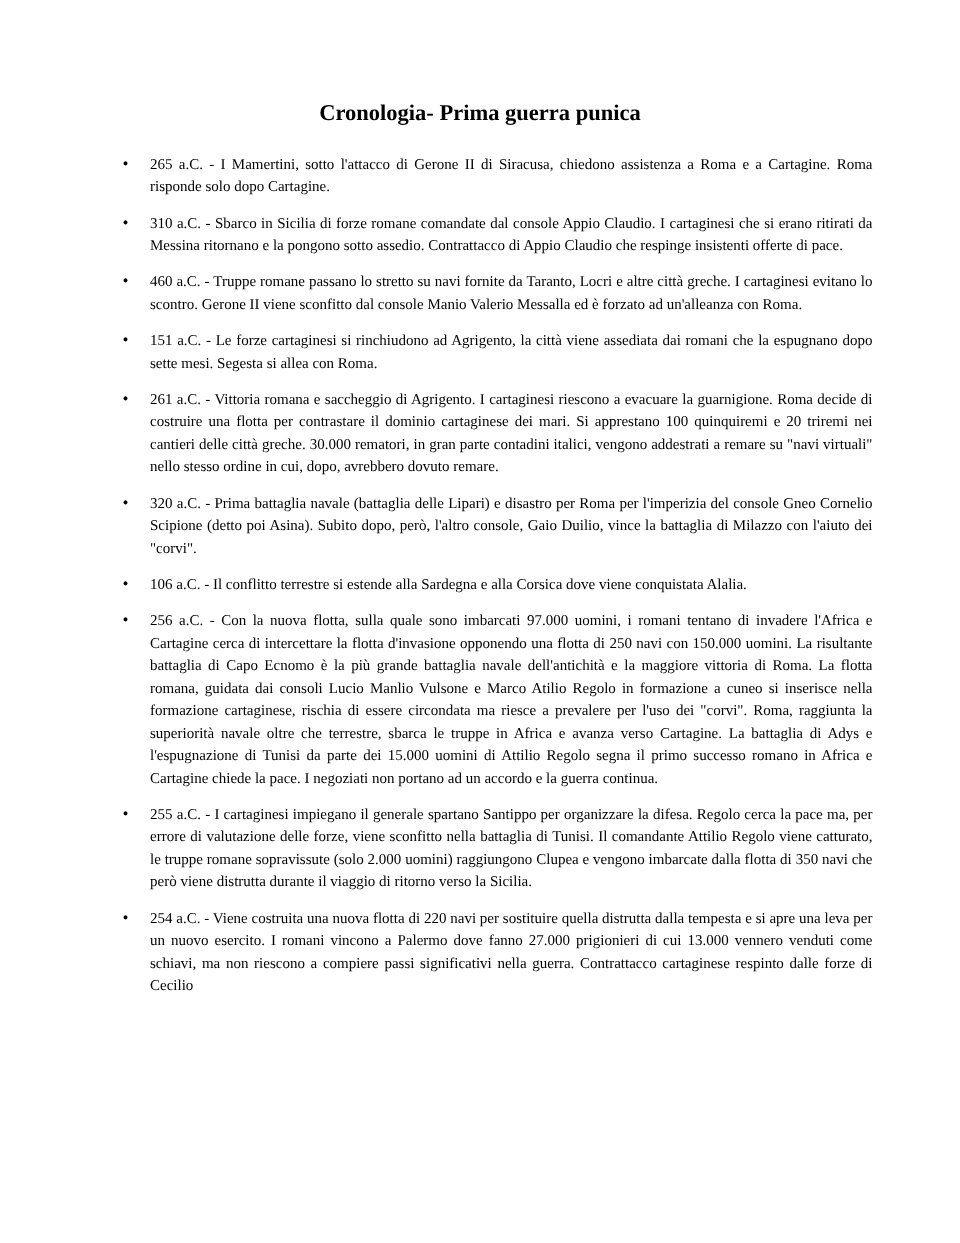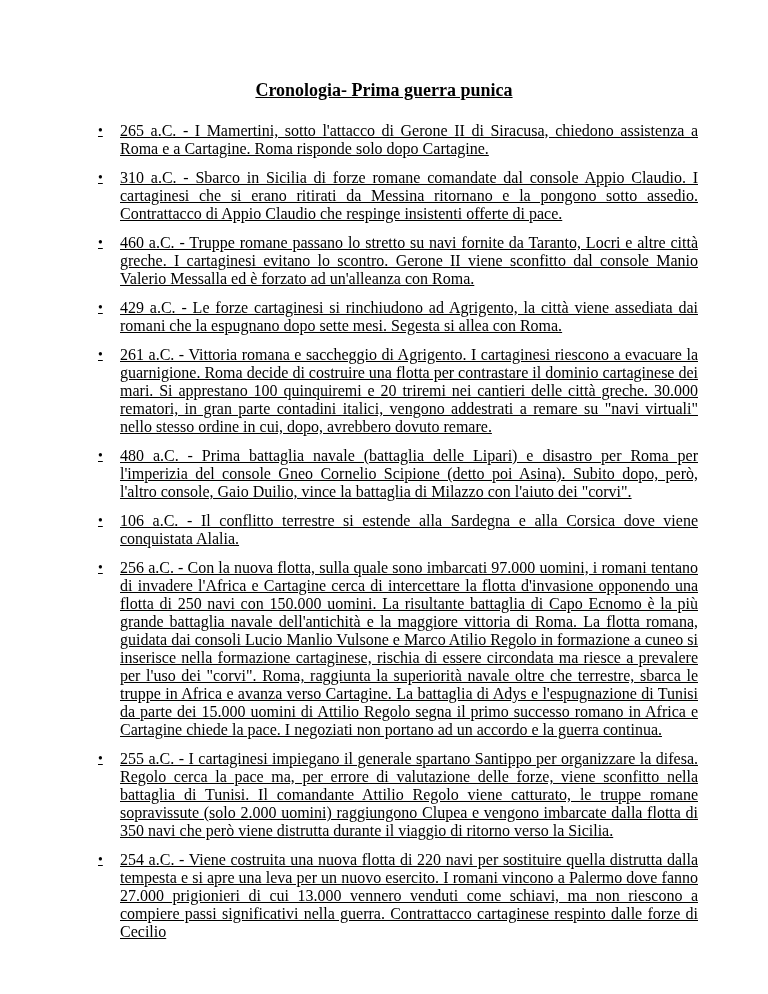--- a/index.html
+++ b/index.html
@@ -12,21 +12,20 @@
     background: #ffffff;
     color: #000000;
     font-family: "Liberation Serif", serif;
     overflow: hidden;
   }
   .page {
     box-sizing: border-box;
     width: 768px;
     height: 994px;
     padding-top: 78px;
-    text-decoration: underline;
   }
   .title {
     margin: 0 0 20px 0;
     font-size: 18px;
     line-height: 24px;
     font-weight: bold;
     text-align: center;
   }
   ul.chronology {
     list-style: none;
@@ -38,21 +37,21 @@
     margin: 0 0 11px 0;
   }
   li.entry .bullet {
     flex: 0 0 22px;
     font-size: 13.7px;
     line-height: 18px;
     padding-left: 2px;
   }
   li.entry .text {
     flex: 1;
-    font-size: 16px;
+    font-size: 12px;
     line-height: 18px;
     text-align: justify;
   }
 </style>
 </head>
 <body>
 
 <div class="page">
   <h1 class="title">Cronologia- Prima guerra punica</h1>
   <ul class="chronology">
@@ -63,29 +62,29 @@
       <li class="entry">
         <span class="bullet">•</span>
         <span class="text">310 a.C. - Sbarco in Sicilia di forze romane comandate dal console Appio Claudio. I cartaginesi che si erano ritirati da Messina ritornano e la pongono sotto assedio. Contrattacco di Appio Claudio che respinge insistenti offerte di pace.</span>
       </li>
       <li class="entry">
         <span class="bullet">•</span>
         <span class="text">460 a.C. - Truppe romane passano lo stretto su navi fornite da Taranto, Locri e altre città greche. I cartaginesi evitano lo scontro. Gerone II viene sconfitto dal console Manio Valerio Messalla ed è forzato ad un'alleanza con Roma.</span>
       </li>
       <li class="entry">
         <span class="bullet">•</span>
-        <span class="text">429 a.C. - Le forze cartaginesi si rinchiudono ad Agrigento, la città viene assediata dai romani che la espugnano dopo sette mesi. Segesta si allea con Roma.</span>
+        <span class="text">151 a.C. - Le forze cartaginesi si rinchiudono ad Agrigento, la città viene assediata dai romani che la espugnano dopo sette mesi. Segesta si allea con Roma.</span>
       </li>
       <li class="entry">
         <span class="bullet">•</span>
         <span class="text">261 a.C. - Vittoria romana e saccheggio di Agrigento. I cartaginesi riescono a evacuare la guarnigione. Roma decide di costruire una flotta per contrastare il dominio cartaginese dei mari. Si apprestano 100 quinquiremi e 20 triremi nei cantieri delle città greche. 30.000 rematori, in gran parte contadini italici, vengono addestrati a remare su "navi virtuali" nello stesso ordine in cui, dopo, avrebbero dovuto remare.</span>
       </li>
       <li class="entry">
         <span class="bullet">•</span>
-        <span class="text">480 a.C. - Prima battaglia navale (battaglia delle Lipari) e disastro per Roma per l'imperizia del console Gneo Cornelio Scipione (detto poi Asina). Subito dopo, però, l'altro console, Gaio Duilio, vince la battaglia di Milazzo con l'aiuto dei "corvi".</span>
+        <span class="text">320 a.C. - Prima battaglia navale (battaglia delle Lipari) e disastro per Roma per l'imperizia del console Gneo Cornelio Scipione (detto poi Asina). Subito dopo, però, l'altro console, Gaio Duilio, vince la battaglia di Milazzo con l'aiuto dei "corvi".</span>
       </li>
       <li class="entry">
         <span class="bullet">•</span>
         <span class="text">106 a.C. - Il conflitto terrestre si estende alla Sardegna e alla Corsica dove viene conquistata Alalia.</span>
       </li>
       <li class="entry">
         <span class="bullet">•</span>
         <span class="text">256 a.C. - Con la nuova flotta, sulla quale sono imbarcati 97.000 uomini, i romani tentano di invadere l'Africa e Cartagine cerca di intercettare la flotta d'invasione opponendo una flotta di 250 navi con 150.000 uomini. La risultante battaglia di Capo Ecnomo è la più grande battaglia navale dell'antichità e la maggiore vittoria di Roma. La flotta romana, guidata dai consoli Lucio Manlio Vulsone e Marco Atilio Regolo in formazione a cuneo si inserisce nella formazione cartaginese, rischia di essere circondata ma riesce a prevalere per l'uso dei "corvi". Roma, raggiunta la superiorità navale oltre che terrestre, sbarca le truppe in Africa e avanza verso Cartagine. La battaglia di Adys e l'espugnazione di Tunisi da parte dei 15.000 uomini di Attilio Regolo segna il primo successo romano in Africa e Cartagine chiede la pace. I negoziati non portano ad un accordo e la guerra continua.</span>
       </li>
       <li class="entry">

